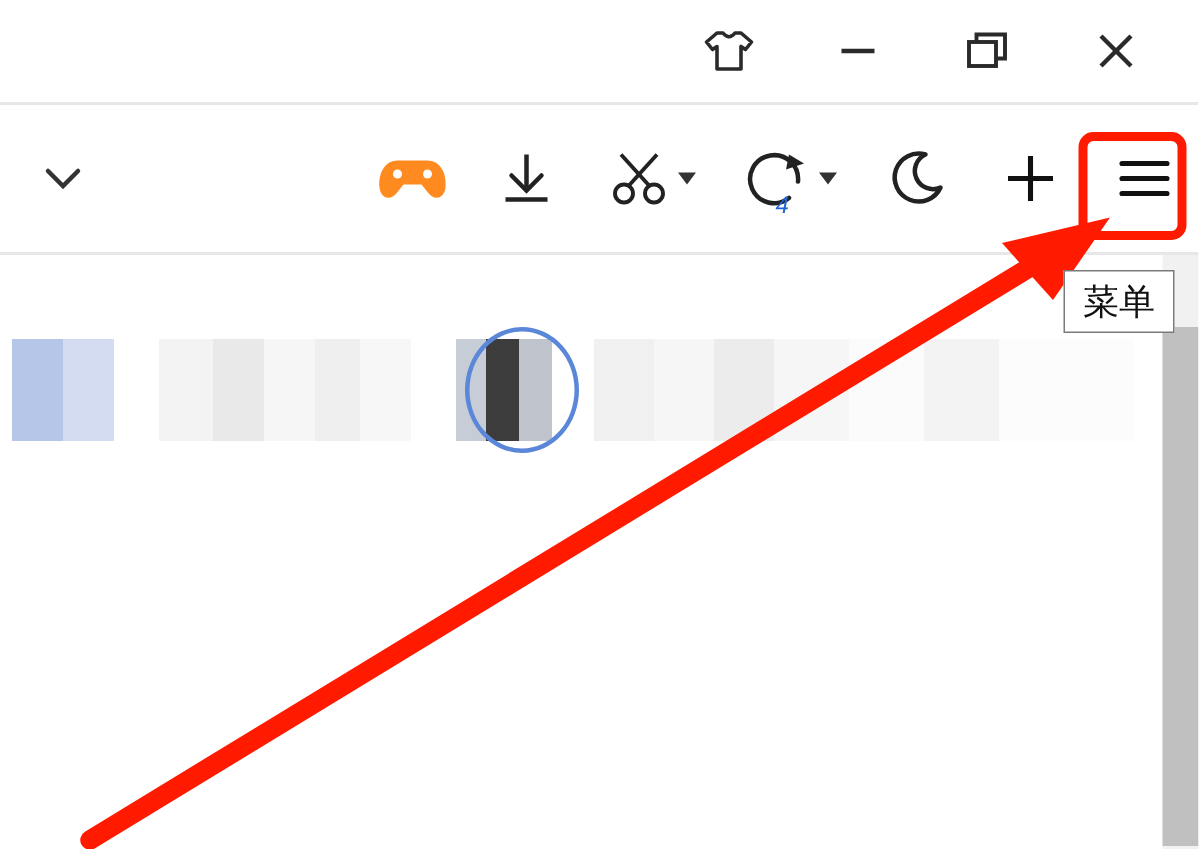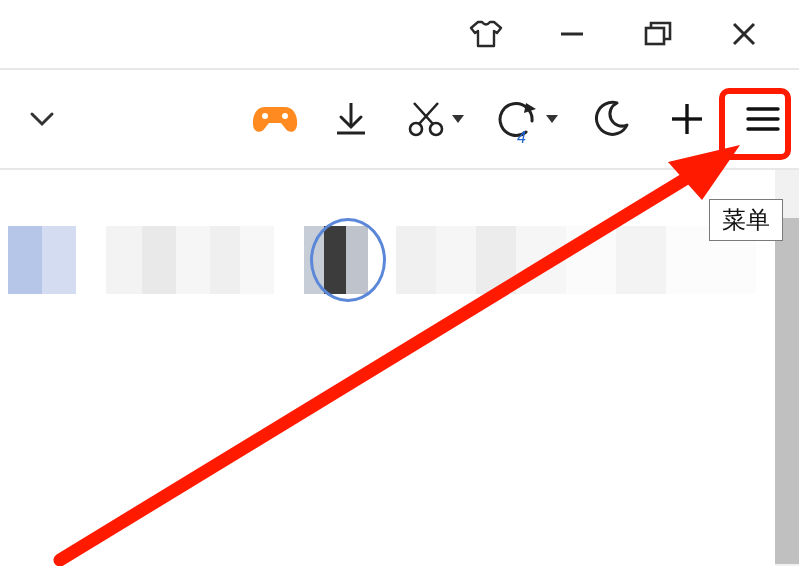--- a/index.html
+++ b/index.html
@@ -75,21 +75,20 @@
   .tooltip {
     position: absolute;
     top: 180px;
     right: 16px;
     background: #fff;
     border: 1.5px solid #7a7a7a;
     padding: 4px 12px;
     font-size: 24px;
     color: #111;
     z-index: 25;
-    margin-top: 19px;
   }
   .content-area {
     position: absolute;
     top: 170px; left: 0; right: 0; bottom: 0;
     background: #fff;
   }
   .scrollbar-track {
     position: absolute;
     top: 170px; right: 0; width: 24px; bottom: 0;
     background: #f1f1f1;

